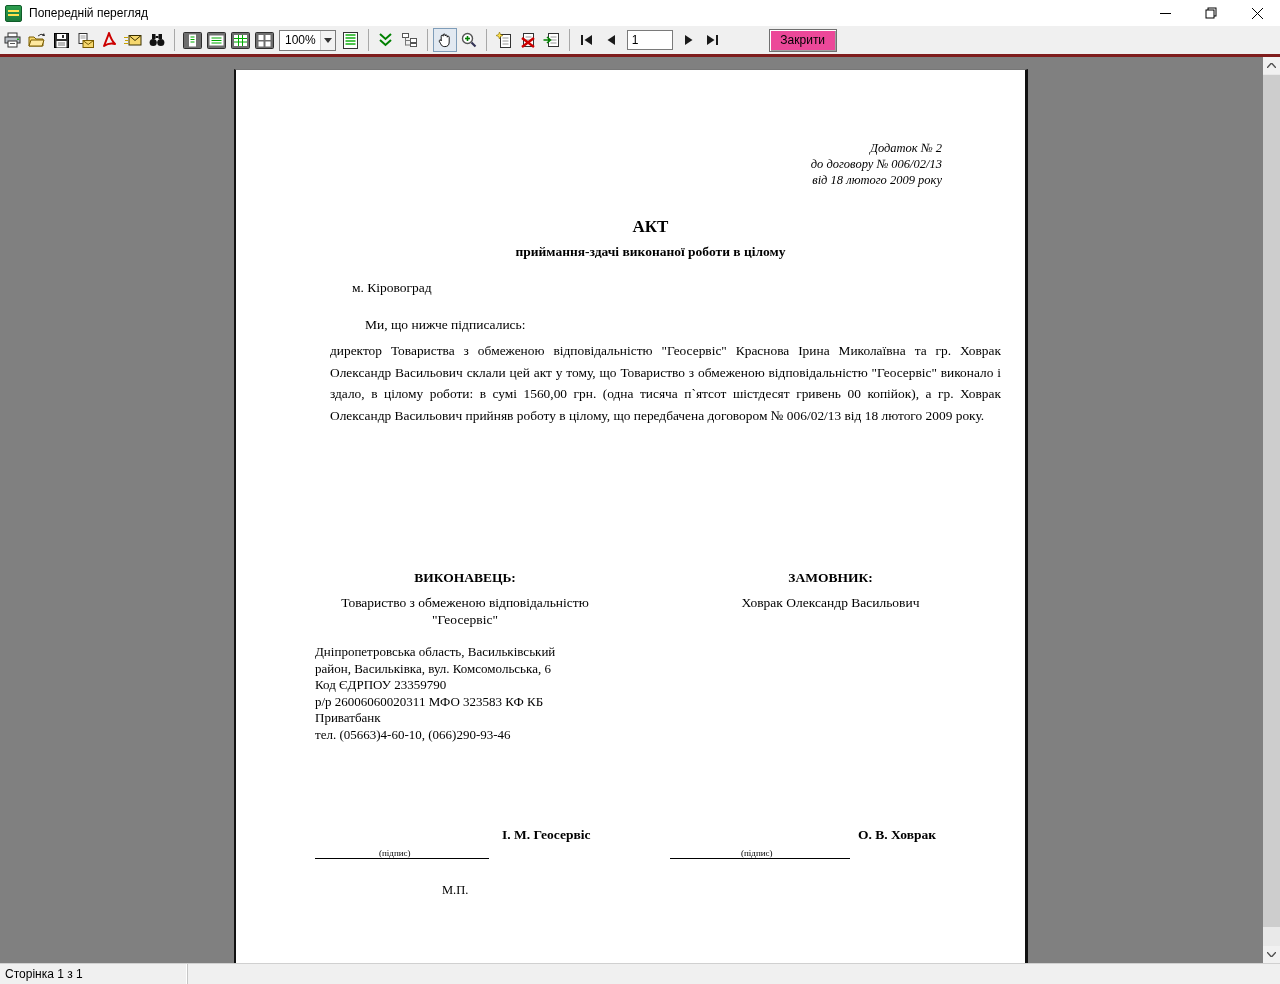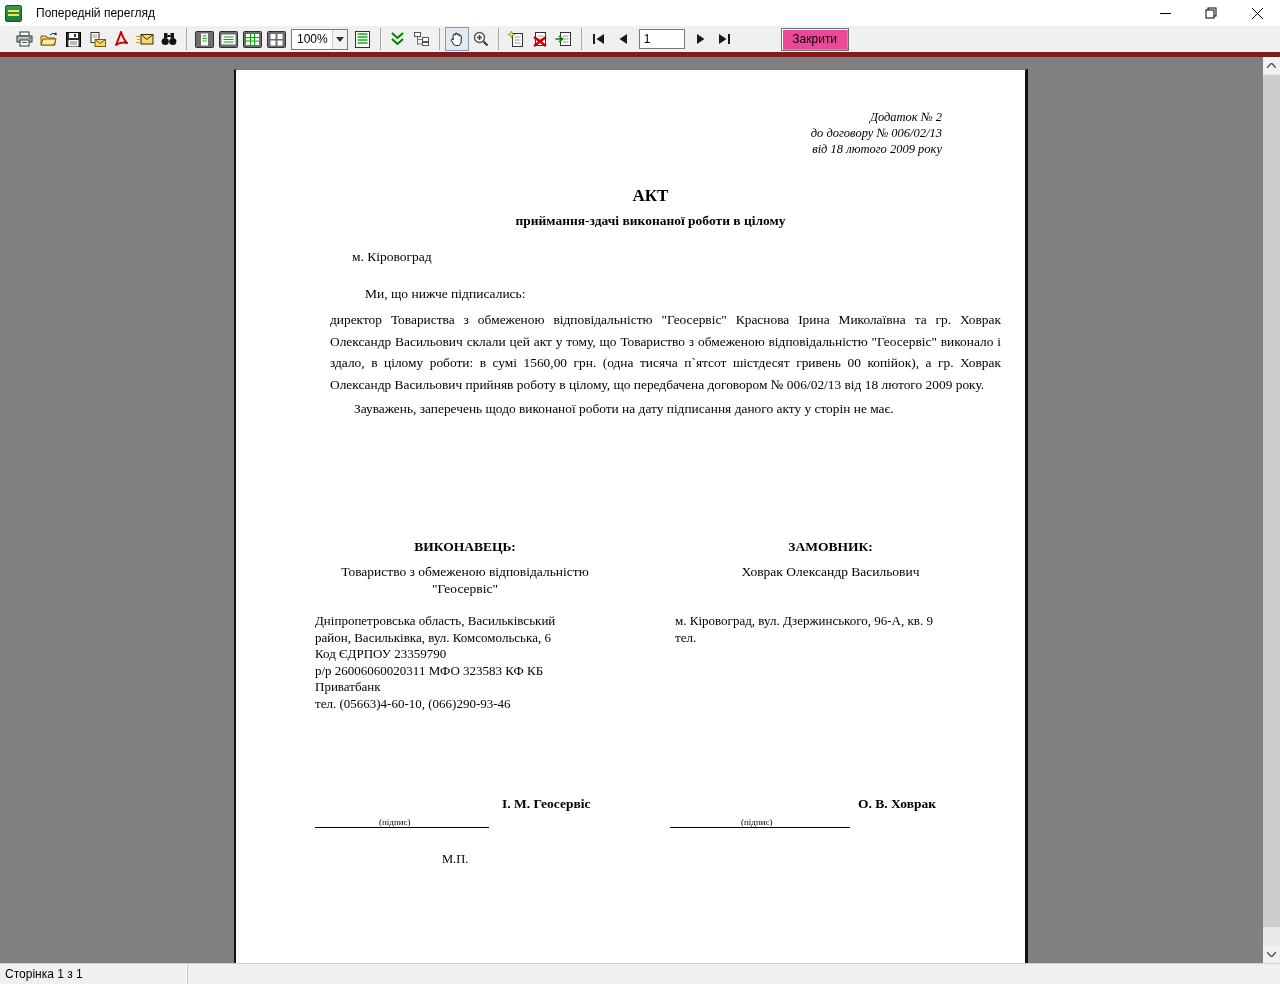--- a/index.html
+++ b/index.html
@@ -1,41 +1,41 @@
 <!DOCTYPE html>
 <html><head>
 <meta charset="utf-8">
 <style>
   * { margin:0; padding:0; box-sizing:border-box; }
   html,body { width:1280px; height:984px; overflow:hidden; }
   body { font-family:"Liberation Sans", sans-serif; font-size:12px; background:#808080; position:relative; }
 
   
-  .titlebar { position:absolute; left:0; top:0; width:1280px; height:26px; background:#ffffff; display:flex; align-items:center;gap:7px; }
+  .titlebar { position:absolute; left:0; top:0; width:1280px; height:26px; background:#ffffff; display:flex; align-items:center; }
   .app-icon { width:17px; height:17px; margin-left:5px; background:linear-gradient(#2e9e4f,#1b7a3a); border:1px solid #0f5c29; border-radius:2px; display:flex; flex-direction:column; justify-content:center; gap:2px; padding:2px; }
   .app-icon i { display:block; height:2px; background:#ffe14d; }
   .title-text { margin-left:7px; color:#000; font-size:12px; }
   .win-controls { margin-left:auto; display:flex; height:26px; }
   .win-btn { width:46px; height:26px; display:flex; align-items:center; justify-content:center; }
 
   
-  .toolbar { position:absolute; left:0; top:26px; width:1280px; height:31px; background:#f0f0f0; border-bottom:5px solid #7f1d1d; display:flex; align-items:center; padding-left:13px; }
+  .toolbar { position:absolute; left:0; top:26px; width:1280px; height:31px; background:#f0f0f0; border-bottom:3px solid #7f1d1d; display:flex; align-items:center; padding-left:1px; }
   .tb-btn { width:24px; height:24px; display:flex; align-items:center; justify-content:center; border:1px solid transparent; }
   .tb-btn.pressed { background:#e2e9f1; border:1px solid #7f9db9; }
   .tb-sep { width:1px; height:22px; background:#a8a8a8; margin:0 5px; }
   .zoom-combo { height:21px; display:flex; align-items:center; border:1px solid #7a7a7a; background:#fff; margin:0 3px; }
   .zoom-combo .zc-text { padding:0 4px 0 5px; font-size:12px; color:#000; min-width:33px; }
   .zoom-combo .zc-arrow { width:15px; height:19px; display:flex; align-items:center; justify-content:center; border-left:1px solid #c8c8c8; background:#f2f2f2; }
   .page-input { width:46px; height:20px; border:1px solid #7a7a7a; background:#fff; font-family:"Liberation Sans",sans-serif; font-size:12px; padding:0 4px; margin:0 4px; }
   .close-btn { margin-left:44px; width:68px; height:23px; background:#ec4899; border:1px solid #707070; box-shadow:inset 1px 1px 0 #ffffff, inset -1px -1px 0 #a0a0a0; font-family:"Liberation Sans",sans-serif; font-size:12px; color:#000; display:flex; align-items:center; justify-content:center; }
 
   
   .canvas { position:absolute; left:0; top:57px; width:1263px; height:906px; background:#808080; overflow:hidden; }
   .page { position:absolute; left:234px; top:12px; width:794px; height:900px; background:#ffffff; border-left:2px solid #111; border-top:1px solid #777; border-right:3px solid #111; font-family:"Liberation Serif", serif; color:#000; }
-  .page * { position:absolute; }
+  .page * { position:absolute;margin-top:31px; }
 
   .appendix { right:83px; top:39px; text-align:right; font-style:italic; font-size:12.5px; line-height:16px; white-space:pre-line; }
   .doc-title { left:79px; top:116px; width:671px; text-align:center; font-weight:bold; font-size:17px; }
   .doc-subtitle { left:79px; top:143px; width:671px; text-align:center; font-weight:bold; font-size:13.5px; }
   .city { left:116px; top:179px; font-size:13.5px; }
   .intro { left:129px; top:216px; font-size:13.5px; }
   .body-par { left:94px; top:239px; width:671px; font-size:13.4px; line-height:21.5px; text-align:justify; }
   .note { left:79px; top:331px; width:671px; font-size:13.4px; text-indent:39px; }
 
   .col-left { left:79px; width:300px; }
@@ -317,37 +317,34 @@
     <div class="appendix">Додаток № 2
 до договору № 006/02/13
 від 18 лютого 2009 року</div>
 
     <div class="doc-title">АКТ</div>
     <div class="doc-subtitle">приймання-здачі виконаної роботи в цілому</div>
 
     <div class="city">м. Кіровоград</div>
     <div class="intro">Ми, що нижче підписались:</div>
     <div class="body-par">директор Товариства з обмеженою відповідальністю "Геосервіс" Краснова Ірина Миколаївна та  гр. Ховрак Олександр Васильович склали цей акт у тому, що Товариство з обмеженою відповідальністю "Геосервіс"  виконало і здало, в цілому роботи:  в сумі  1560,00 грн. (одна тисяча п`ятсот шістдесят гривень 00 копійок), а гр. Ховрак Олександр Васильович прийняв роботу в цілому, що передбачена договором № 006/02/13 від  18 лютого 2009 року.</div>
-    <div class="note">Зауважень, заперечень щодо виконаної роботи на дату підписання даного акту у сторін не має.</div>
 
     <div class="party-head col-left">ВИКОНАВЕЦЬ:</div>
     <div class="party-head col-right">ЗАМОВНИК:</div>
 
     <div class="party-name col-right">Ховрак Олександр Васильович</div>
     <div class="party-name col-left">Товариство з обмеженою відповідальністю
 "Геосервіс"</div>
 
     <div class="party-addr col-left">Дніпропетровська область, Васильківський
 район, Васильківка, вул. Комсомольська, 6
 Код ЄДРПОУ 23359790
 р/р 26006060020311 МФО 323583 КФ КБ
 Приватбанк
 тел. (05663)4-60-10, (066)290-93-46</div>
-    <div class="party-addr col-right">м. Кіровоград, вул. Дзержинського, 96-А, кв. 9
-тел.</div>
 
     <div class="sig-line l"></div>
     <div class="sig-name l">І. М. Геосервіс</div>
     <div class="sig-cap l">(підпис)</div>
 
     <div class="sig-line r"></div>
     <div class="sig-name r">О. В. Ховрак</div>
     <div class="sig-cap r">(підпис)</div>
 
     <div class="seal">М.П.</div>

